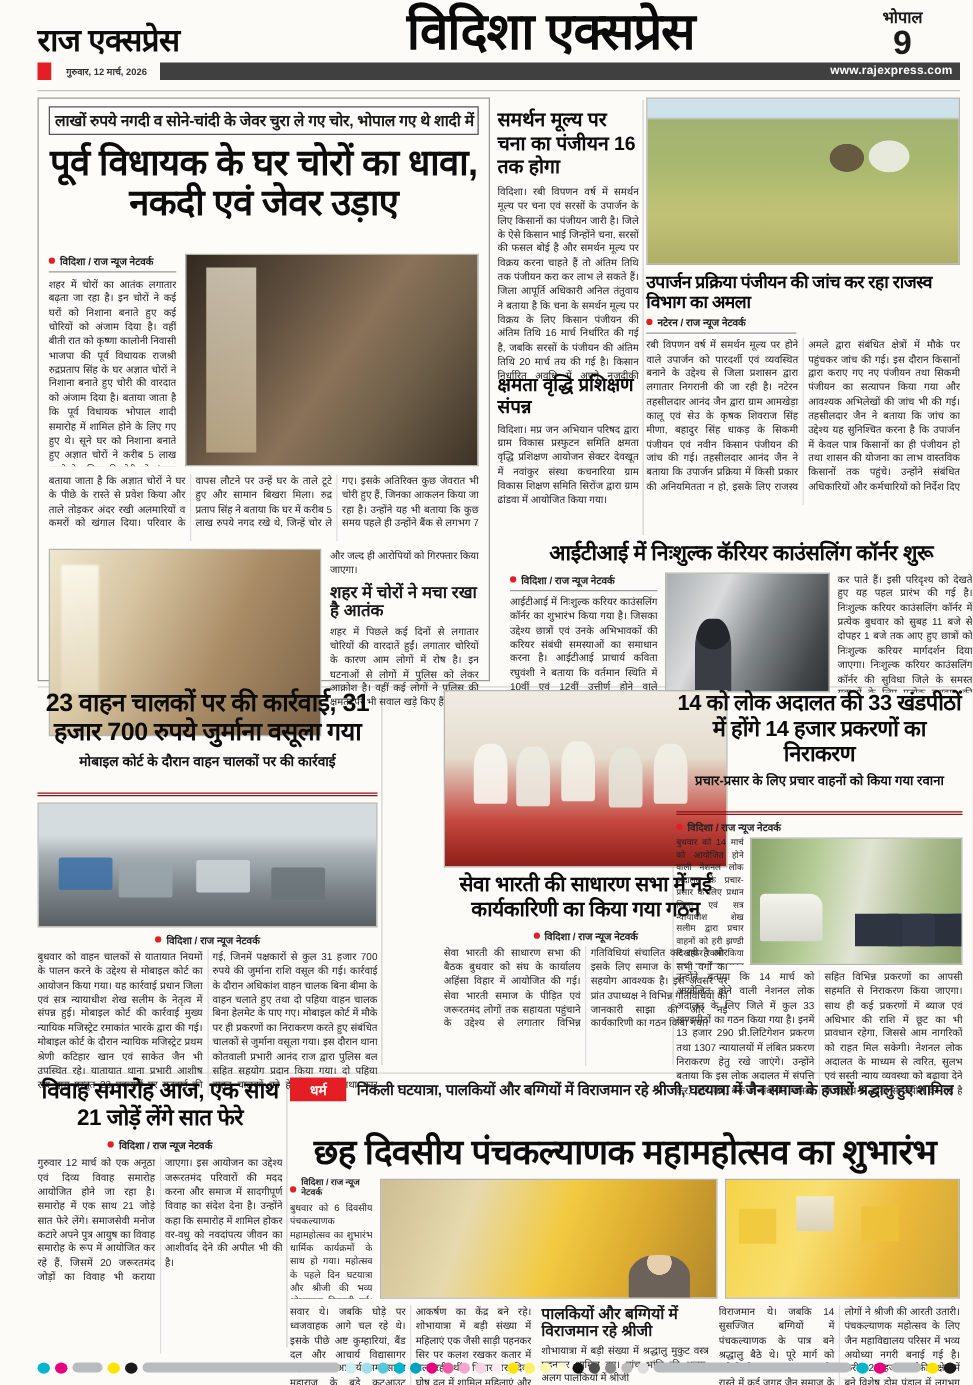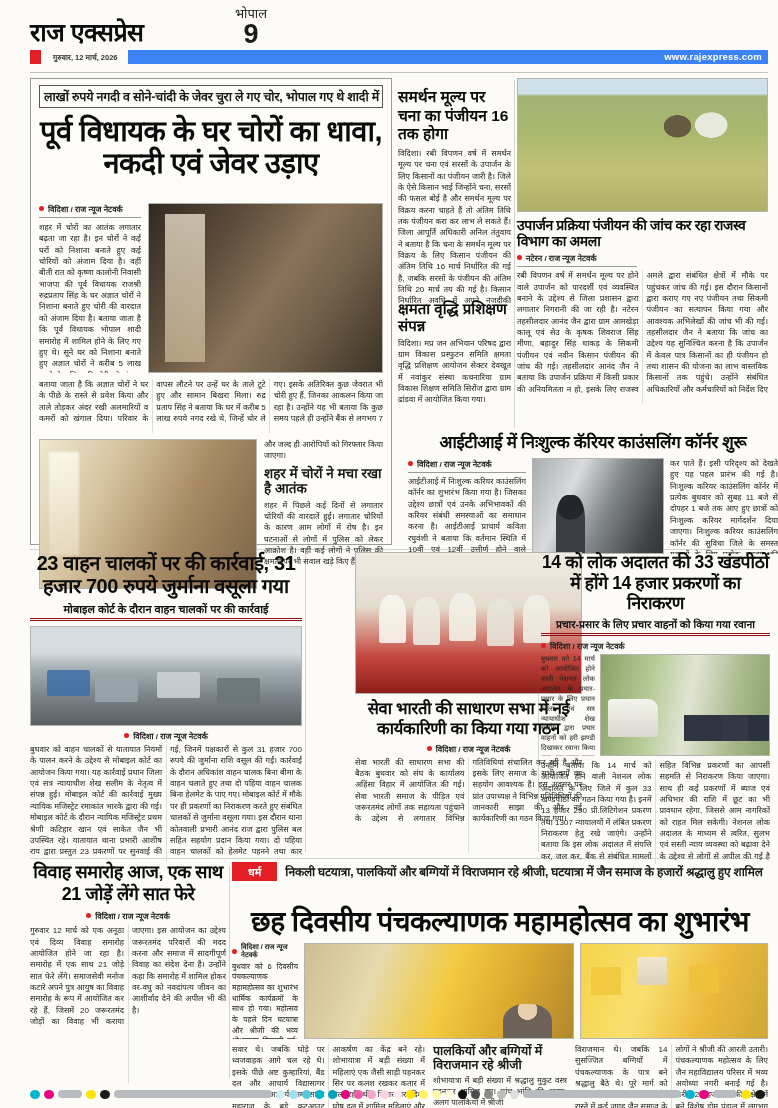--- a/index.html
+++ b/index.html
@@ -6,39 +6,39 @@
   html,body { background:#e8e8e4; }
   body { font-family:"Liberation Sans","DejaVu Sans",sans-serif; }
   .page { position:relative; width:778px; height:1108px; margin:0 auto; background:#fcfbf7; color:#1a1a1a; overflow:hidden; }
 
   
   .masthead { position:absolute; top:6px; left:30px; right:10px; height:42px; display:flex; align-items:flex-end; }
   .mast-left { width:175px; }
   .brand { font-size:25px; font-weight:bold; letter-spacing:-0.5px; color:#0d0d0d; }
   .mast-center { flex:1; text-align:center; font-size:41px; font-weight:bold; letter-spacing:-1px; color:#0a0a0a; line-height:1; padding-bottom:2px; }
   .mast-right { width:92px; text-align:center; line-height:1; }
-  .edition { font-size:13px; font-weight:normal; }
+  .edition { font-size:13px; font-weight:bold; }
   .pagenum { font-size:27px; font-weight:bold; margin-top:1px; }
   .bar-row { position:absolute; top:49px; left:30px; right:10px; height:15px; display:flex; align-items:center; }
   .red-square { width:11px; height:14px; background:#e31e24; flex:none; }
   .mast-date { font-size:7.5px; font-weight:bold; color:#333; margin:0 10px 0 12px; white-space:nowrap; }
-  .red-bar { flex:1; height:14px; background:#3b82f6; display:flex; align-items:center; justify-content:flex-end; }
+  .red-bar { flex:1; height:14px; background:#404040; display:flex; align-items:center; justify-content:flex-end; }
   .website { color:#fff; font-size:9.5px; font-weight:bold; padding-right:6px; letter-spacing:0.2px; }
   .page-rule { position:absolute; top:72px; left:30px; right:10px; border-top:1px solid #c2c2bd; }
 
   
   .headline { font-weight:bold; color:#0c0c0c; }
   .byline-row { display:flex; align-items:center; gap:4px; }
   .byline-dot { width:5px; height:5px; border-radius:50%; background:#e31e24; flex:none; }
   .byline { font-size:8px; font-weight:bold; color:#222; white-space:nowrap; }
   .byline-underline { border-bottom:1px solid #999; padding-bottom:3px; }
   .bodytext { font-size:8px; line-height:1.42; text-align:justify; color:#222; overflow:hidden; }
   .cols2 { column-count:2; column-gap:8px; column-rule:1px solid #ddd; }
   .cols3 { column-count:3; column-gap:8px; column-rule:1px solid #ddd; }
-  .subhead-bar { font-size:11px; font-weight:bold; text-align:center; border-bottom:3px double #8f1013; padding-bottom:2px; color:#111; }
+  .subhead-bar { font-size:11px; font-weight:bold; text-align:center; border-bottom:3px double #8f1013; padding-bottom:18px; color:#111; }
   .photo { position:relative; overflow:hidden; background:#c8c8c4; border:1px solid #b5b5b0; }
   .vline { position:absolute; border-left:1px solid #d4d4cf; width:0; }
   .hline { position:absolute; border-top:1px solid #d4d4cf; height:0; }
 
   
   .photo-theft-1 { background:linear-gradient(125deg,#32291f 0%,#5c4c3c 28%,#8a7258 52%,#71614b 70%,#3d3226 100%); }
   .photo-theft-1::after { content:""; position:absolute; left:7%; top:6%; width:17%; height:88%; background:linear-gradient(#efe6d2,#c9b693); opacity:.75; }
   .photo-theft-2 { background:linear-gradient(115deg,#e8dcc0 0%,#cbb astronom 0,#cbb astronom 0); background:linear-gradient(115deg,#e8dcc0 0%,#cdb astronom 0); }
   .photo-theft-2 { background:linear-gradient(115deg,#efe7d0 0%,#d6c3a0 30%,#a98c66 62%,#7c6347 100%); }
   .photo-theft-2::after { content:""; position:absolute; left:4%; top:8%; width:14%; height:70%; background:linear-gradient(#fffef4,#e8ddc2); opacity:.8; filter:blur(1px); }
@@ -150,20 +150,21 @@
 </style>
 </head>
 <body>
 
 <div class="page">
 
   <div class="masthead">
     <div class="mast-left">
       <div class="brand">राज एक्सप्रेस</div>
     </div>
+    <div class="mast-center">विदिशा एक्सप्रेस</div>
     <div class="mast-right">
       <div class="edition">भोपाल</div>
       <div class="pagenum">9</div>
     </div>
   </div>
   <div class="bar-row">
     <span class="red-square"></span>
     <span class="mast-date">गुरुवार, 12 मार्च, 2026</span>
     <div class="red-bar">
       <span class="website">www.rajexpress.com</span>

